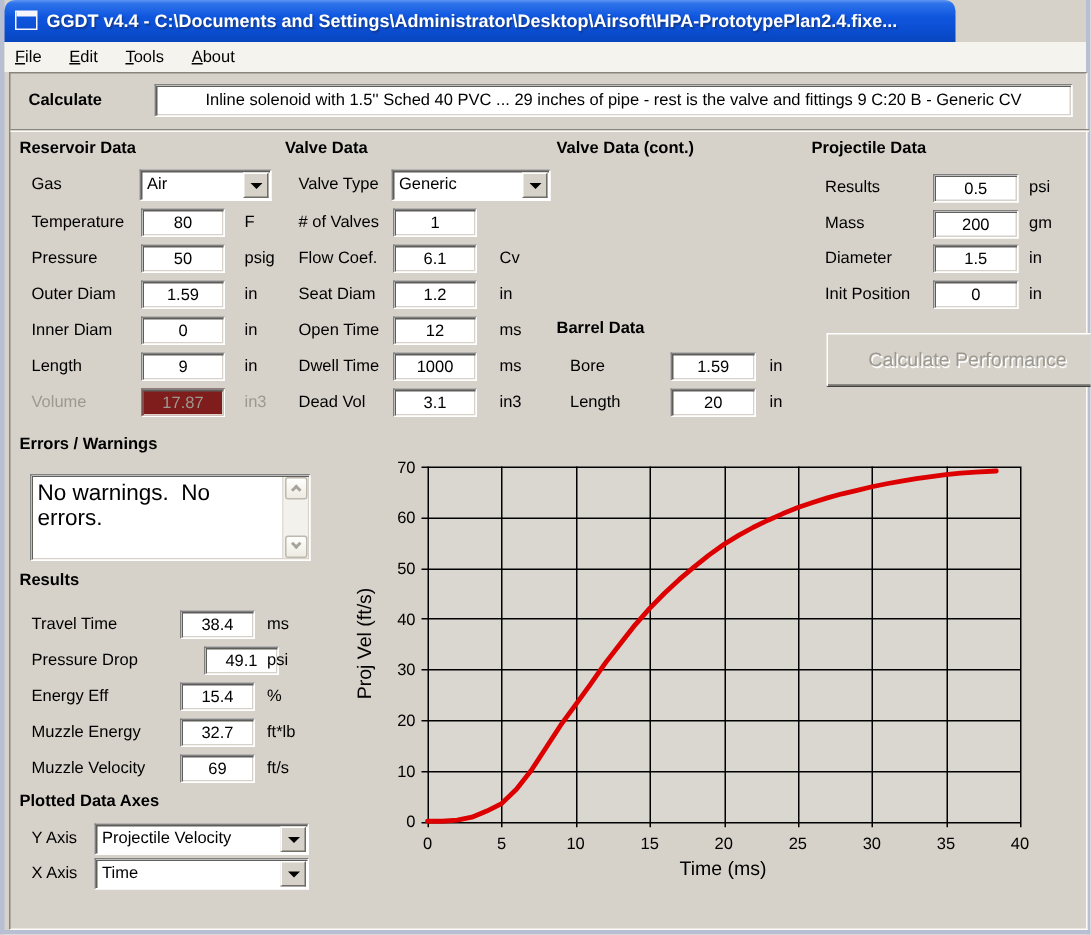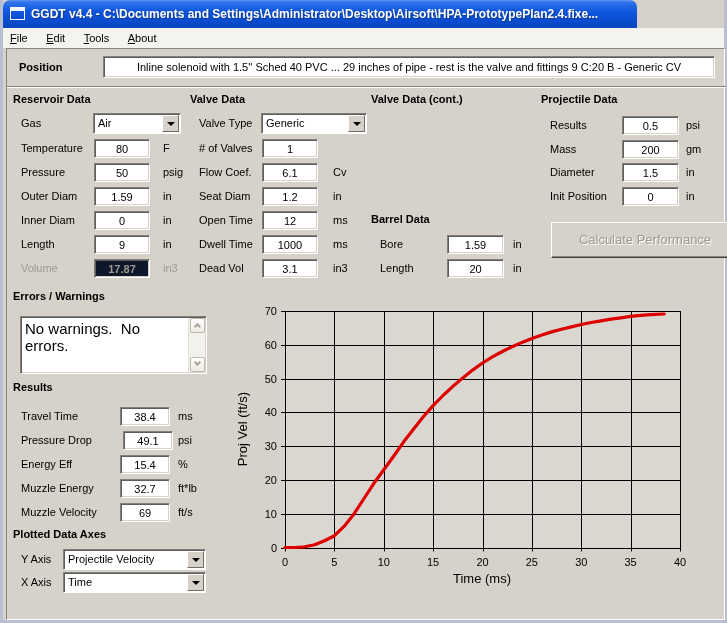--- a/index.html
+++ b/index.html
@@ -39,21 +39,21 @@
 
   .lbl { position:absolute; font-size:11px; color:#000; white-space:nowrap; }
   .b   { font-weight:bold; }
   .dis { color:#9C9990; }
 
   .tb { position:absolute; height:19px; background:#fff; font-size:11px; text-align:center;
     font-family:"Liberation Sans","DejaVu Sans",sans-serif; color:#000;
     border:1px solid; border-color:#808080 #FFFFFF #FFFFFF #808080;
     box-shadow: inset 1px 1px 0 #5F5D58, inset -1px -1px 0 #D6D2C9; outline:none; }
   .tb.left { text-align:center; padding-left:0; }
-  input.tb.dis { background:#0f172a; color:#9C9990;font-weight:bold; }
+  input.tb.dis { background:#7f1d1d; color:#9C9990; }
 
   .hr { position:absolute; left:0; width:719px; height:2px;
         border-top:1px solid #87857E; border-bottom:1px solid #FCFBF7; }
 
   .combo { position:absolute; height:21px; background:#fff;
     border:1px solid; border-color:#808080 #FFFFFF #FFFFFF #808080;
     box-shadow: inset 1px 1px 0 #5F5D58; }
   .combo-val { position:absolute; left:4px; top:3px; font-size:11px; white-space:nowrap; }
   .combo-btn { position:absolute; right:1px; top:1px; bottom:1px; width:17px; background:#D6D2C9;
     border:1px solid; border-color:#FFFFFF #6F6D66 #6F6D66 #FFFFFF; }
@@ -105,21 +105,21 @@
 
   <div class="menubar">
     <span class="menu-item">File</span>
     <span class="menu-item">Edit</span>
     <span class="menu-item">Tools</span>
     <span class="menu-item">About</span>
   </div>
 
   <div class="client">
 
-    <span class="lbl b" style="left:12px;top:12px">Position</span>
+    <span class="lbl b" style="left:12px;top:12px">Calculate</span>
     <input class="tb left" style="left: 96px; top: 7px; width: 612px; height: 22px;" value="Inline solenoid with 1.5'' Sched 40 PVC ... 29 inches of pipe - rest is the valve and fittings 9 C:20 B - Generic CV">
     <div class="hr" style="top:37px"></div>
 
     <span class="lbl b" style="left:6px;top:44px">Reservoir Data</span>
     <span class="lbl b" style="left:183px;top:44px">Valve Data</span>
     <span class="lbl b" style="left:364px;top:44px">Valve Data (cont.)</span>
     <span class="lbl b" style="left:534px;top:44px">Projectile Data</span>
 
     <span class="lbl" style="left:14px;top:68px">Gas</span>
     <div class="combo" style="left:86px;top:64px;width:88px">
@@ -225,21 +225,21 @@
       </div>
     </div>
 
     <span class="lbl b" style="left:6px;top:332px">Results</span>
 
     <span class="lbl" style="left:14px;top:361px">Travel Time</span>
     <input class="tb" style="left: 113px; top: 358px; width: 50px;" value="38.4">
     <span class="lbl" style="left:171px;top:361px">ms</span>
 
     <span class="lbl" style="left:14px;top:385px">Pressure Drop</span>
-    <input class="tb" style="left: 116px; top: 382px; width: 50px;" value="49.1">
+    <input class="tb" style="left: 129px; top: 382px; width: 50px;" value="49.1">
     <span class="lbl" style="left:171px;top:385px">psi</span>
 
     <span class="lbl" style="left:14px;top:409px">Energy Eff</span>
     <input class="tb" style="left: 113px; top: 406px; width: 50px;" value="15.4">
     <span class="lbl" style="left:171px;top:409px">%</span>
 
     <span class="lbl" style="left:14px;top:433px">Muzzle Energy</span>
     <input class="tb" style="left: 113px; top: 430px; width: 50px;" value="32.7">
     <span class="lbl" style="left:171px;top:433px">ft*lb</span>
 

